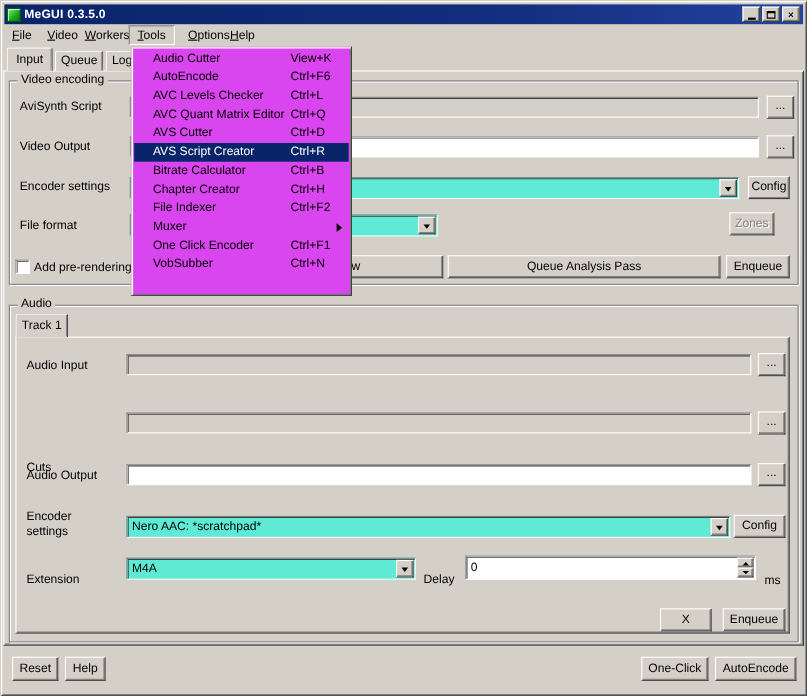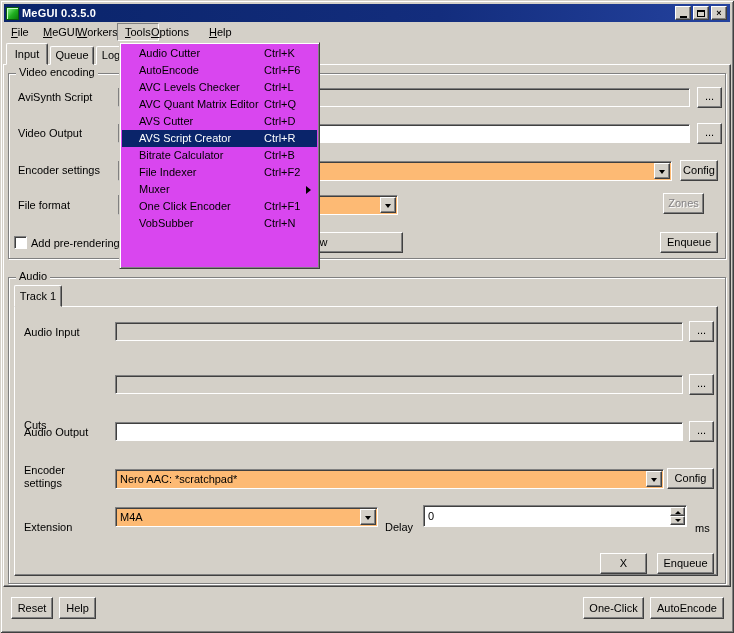--- a/index.html
+++ b/index.html
@@ -55,21 +55,21 @@
 
   .lbl { position:absolute; line-height:13px; }
 
   
   .field { position:absolute; background:#fff; border:1px solid;
     border-color:#808080 #fff #fff #808080; box-shadow: inset 1px 1px 0 #404040;
     line-height:15px; padding:1px 4px; }
   .field.dis { background:#d4d0c8; }
 
   
-  .combo { position:absolute; background:#fdba74; border:1px solid;
+  .combo { position:absolute; background:#5eead4; border:1px solid;
     border-color:#808080 #fff #fff #808080; box-shadow: inset 1px 1px 0 #404040; }
   .combo .val { position:absolute; left:4px; top:1px; right:20px; line-height:16px;
     white-space:nowrap; overflow:hidden; }
   .drop-btn { position:absolute; right:1px; top:1px; bottom:1px; width:16px;
     background:#d4d0c8; border:1px solid; border-color:#fff #404040 #404040 #fff;
     box-shadow:inset -1px -1px 0 #808080; display:flex; align-items:center; justify-content:center; }
   .tri-down { width:0; height:0; border:3px solid transparent; border-top:4px solid #000; margin-top:4px; }
 
   
   .btn { position:absolute; background:#d4d0c8; border:1px solid;
@@ -121,24 +121,24 @@
       <div class="tb-btn">
           <span class="glyph-max"></span>
         </div>
       <div class="tb-btn">
           <span>×</span>
         </div>
     </div>
   </div>
 
   <div class="mitem" style="left:4px;">File</div>
-  <div class="mitem" style="left:36px;">MeGUI</div>
+  <div class="mitem" style="left:36px;">Video</div>
   <div class="mitem" style="left:70px;">Workers</div>
   <div class="mitem open" style="left:117px;">Tools</div>
-  <div class="mitem" style="left:144px;">Options</div>
+  <div class="mitem" style="left:164px;">Options</div>
   <div class="mitem" style="left:202px;">Help</div>
 
   <div class="page"></div>
   <div class="tab sel" style="left:6px; top:43px; width:42px; height:22px; line-height:20px;">Input</div>
   <div class="tab" style="left:50px; top:46px; width:44px; height:19px; line-height:17px;">Queue</div>
   <div class="tab" style="left:96px; top:46px; width:30px; height:19px; line-height:17px;">Log</div>
 
   <div class="group" style="left:8px; top:73px; width:718px; height:186px;"></div>
   <span class="group-label" style="left:16px; top:66px;">Video encoding</span>
 
@@ -164,20 +164,21 @@
     <span class="val"></span>
     <span class="drop-btn">
         <span class="tri-down"></span>
       </span>
   </div>
   <div class="btn dis" style="left:663px; top:193px; width:41px; height:21px; line-height:19px;">Zones</div>
 
   <div class="checkbox" style="left:14px; top:236px;"></div>
   <span class="lbl" style="left:31px; top:237px;">Add pre-rendering job</span>
   <div class="btn" style="left:213px; top:232px; width:190px; height:21px; line-height:19px;">Preview</div>
+  <div class="btn" style="left:407px; top:232px; width:248px; height:21px; line-height:19px;">Queue Analysis Pass</div>
   <div class="btn" style="left:660px; top:232px; width:58px; height:21px; line-height:19px;">Enqueue</div>
 
   <div class="group" style="left:8px; top:277px; width:718px; height:307px;"></div>
   <span class="group-label" style="left:16px; top:270px;">Audio</span>
 
   <div class="inner-page" style="left:14px; top:306px; width:704px; height:270px;"></div>
   <div class="tab sel" style="left:14px; top:285px; width:48px; height:22px; line-height:20px; z-index:7;">Track 1</div>
 
   <span class="lbl" style="left:24px; top:326px;">Audio Input</span>
   <div class="field dis" style="left:115px; top:322px; width:568px; height:19px;"></div>
@@ -224,21 +225,21 @@
   <div class="btn" style="left:657px; top:553px; width:57px; height:21px; line-height:19px;">Enqueue</div>
 
   <div class="btn" style="left:11px; top:597px; width:42px; height:22px; line-height:20px;">Reset</div>
   <div class="btn" style="left:59px; top:597px; width:37px; height:22px; line-height:20px;">Help</div>
   <div class="btn" style="left:583px; top:597px; width:61px; height:22px; line-height:20px;">One-Click</div>
   <div class="btn" style="left:650px; top:597px; width:74px; height:22px; line-height:20px;">AutoEncode</div>
 
   <div class="menu-popup">
     <div class="menu-item">
       <span class="mi-label">Audio Cutter</span>
-      <span class="mi-shortcut">Ctrl+K</span>
+      <span class="mi-shortcut">View+K</span>
     </div>
     <div class="menu-item">
       <span class="mi-label">AutoEncode</span>
       <span class="mi-shortcut">Ctrl+F6</span>
     </div>
     <div class="menu-item">
       <span class="mi-label">AVC Levels Checker</span>
       <span class="mi-shortcut">Ctrl+L</span>
     </div>
     <div class="menu-item">
@@ -251,20 +252,24 @@
     </div>
     <div class="menu-item selected">
       <span class="mi-label">AVS Script Creator</span>
       <span class="mi-shortcut">Ctrl+R</span>
     </div>
     <div class="menu-item">
       <span class="mi-label">Bitrate Calculator</span>
       <span class="mi-shortcut">Ctrl+B</span>
     </div>
     <div class="menu-item">
+      <span class="mi-label">Chapter Creator</span>
+      <span class="mi-shortcut">Ctrl+H</span>
+    </div>
+    <div class="menu-item">
       <span class="mi-label">File Indexer</span>
       <span class="mi-shortcut">Ctrl+F2</span>
     </div>
     <div class="menu-item">
       <span class="mi-label">Muxer</span>
       <span class="tri-right"></span>
     </div>
     <div class="menu-item">
       <span class="mi-label">One Click Encoder</span>
       <span class="mi-shortcut">Ctrl+F1</span>

